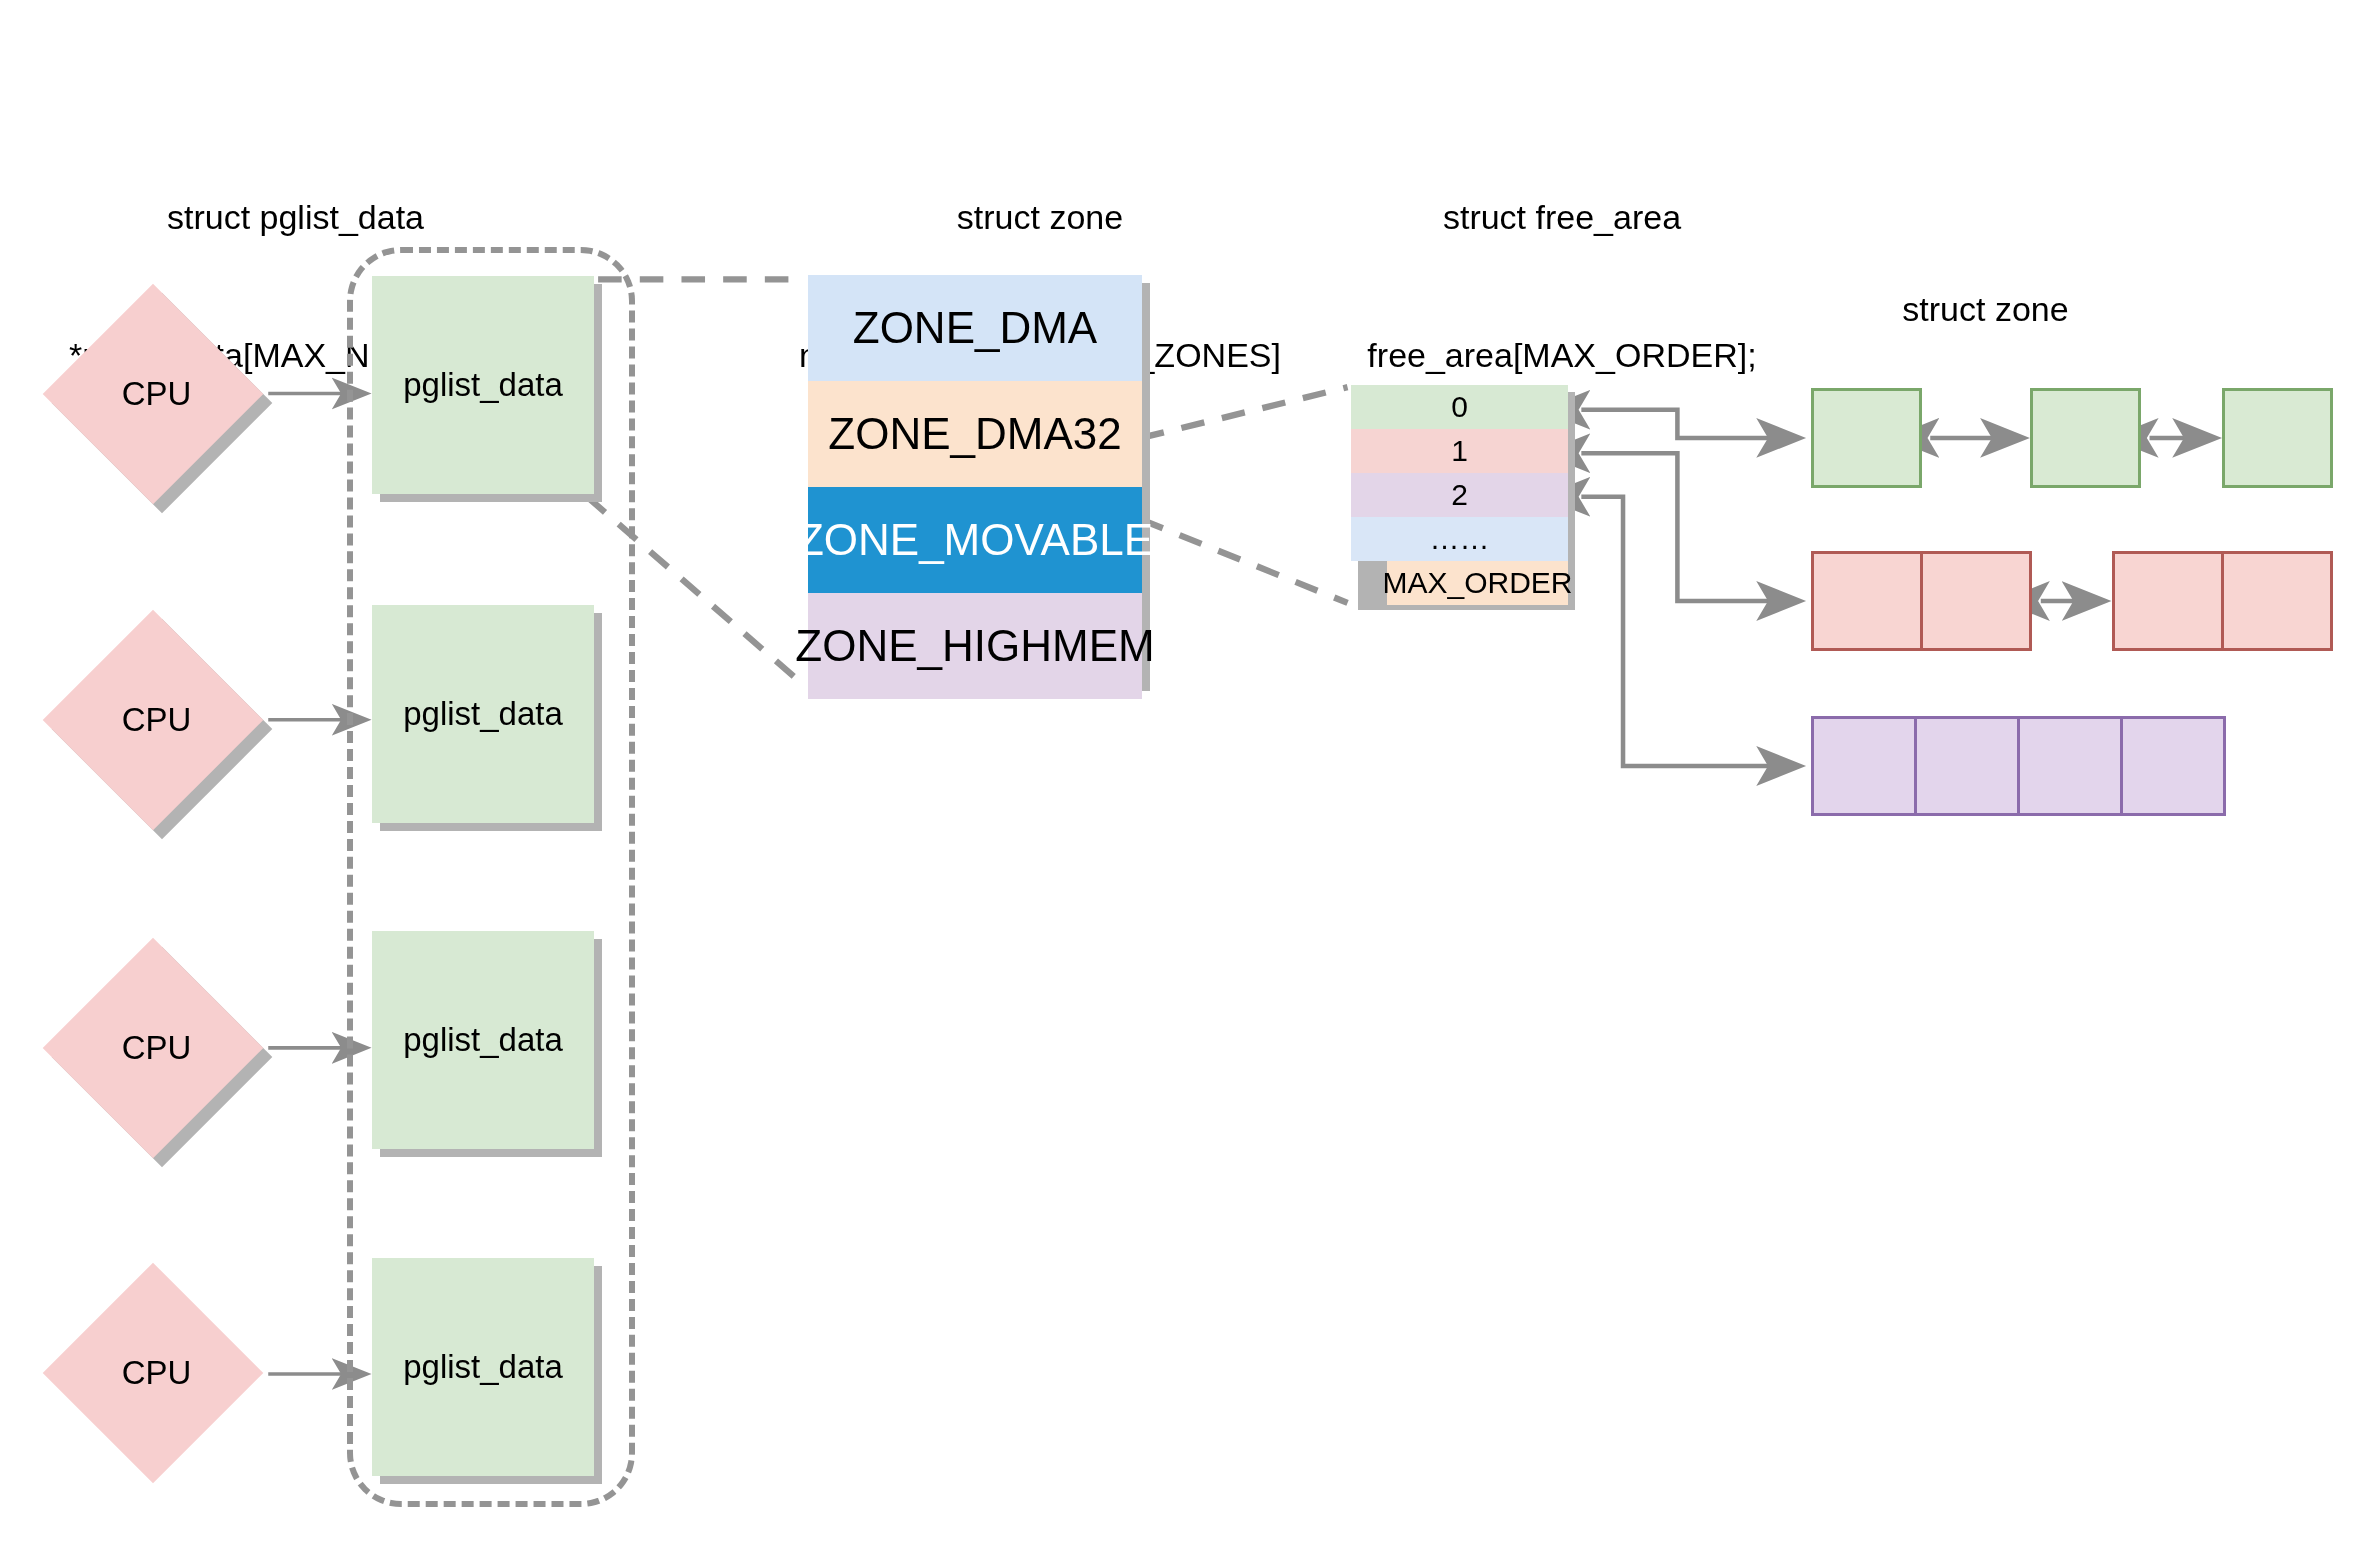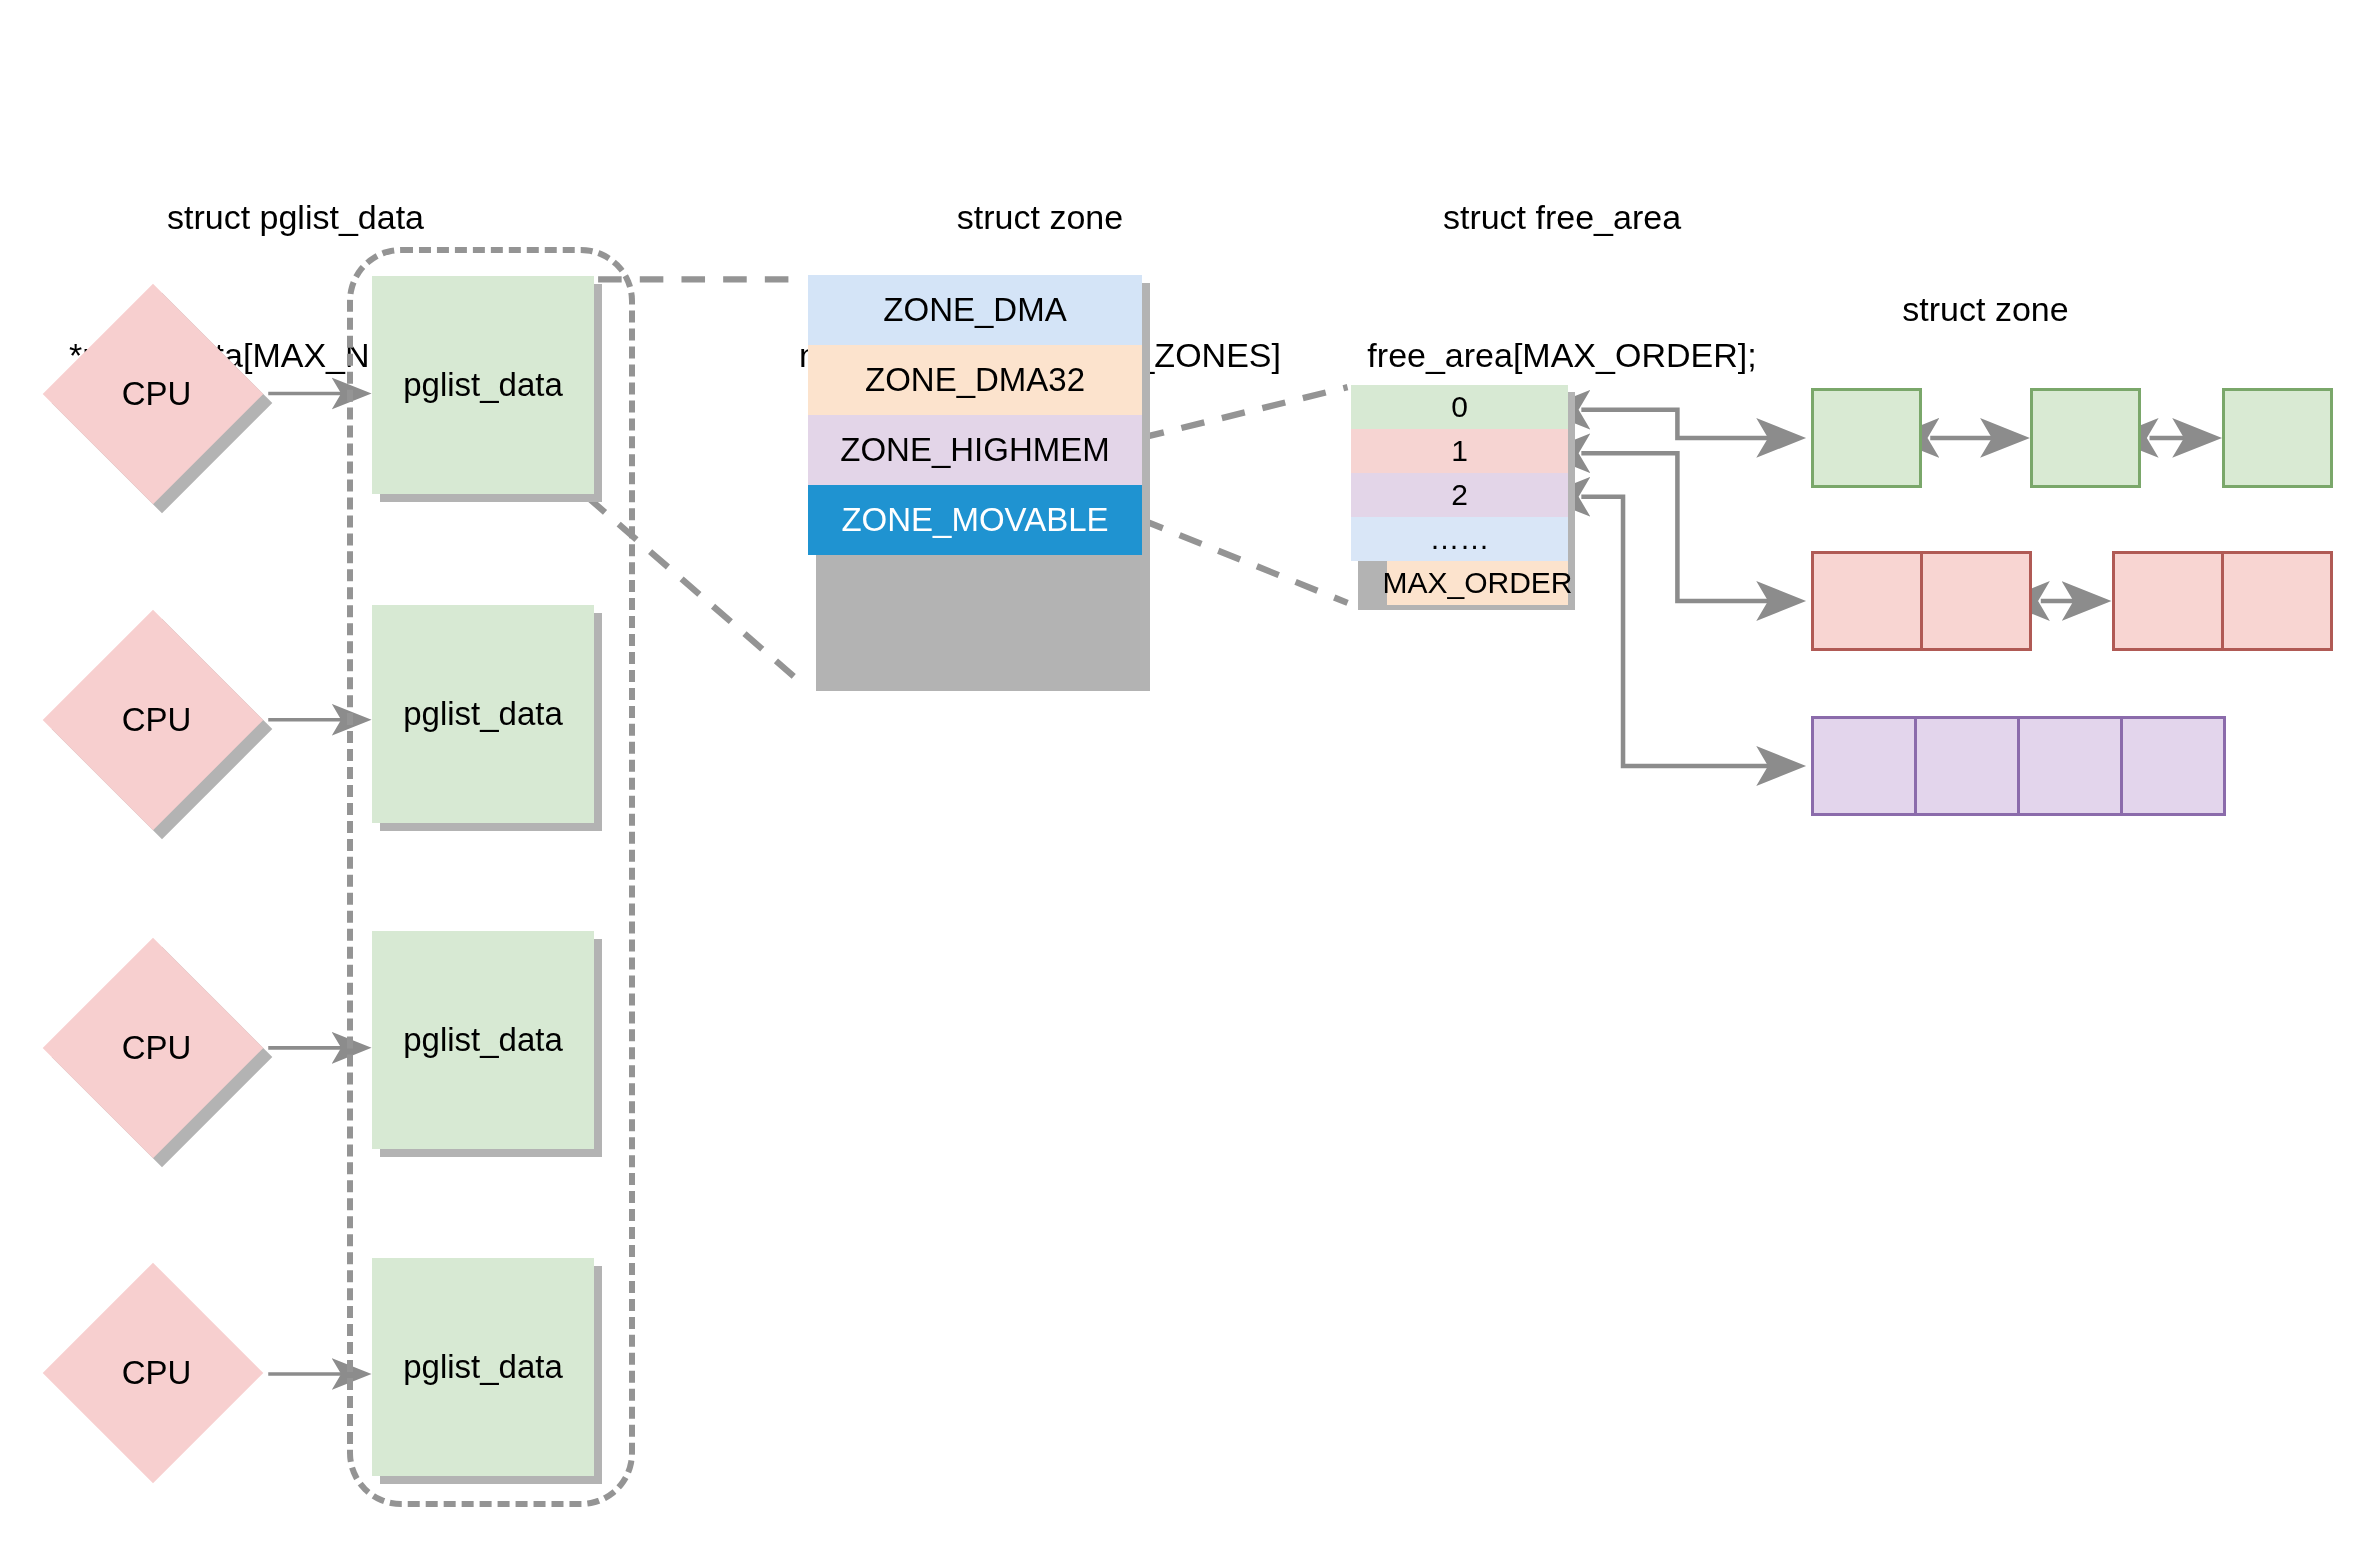--- a/index.html
+++ b/index.html
@@ -86,23 +86,23 @@
   }
 
   
   .zone-wrap { position: absolute; }
   .zone-shadow {
     position: absolute; left: 8.2px; top: 8.2px;
     width: 100%; height: 100%; background: #b3b3b3;
   }
   .zone-stack { position: absolute; left: 0; top: 0; width: 100%; }
   .zone-row {
-    height: 70px;
+    height: 106px;
     display: flex; align-items: center; justify-content: center;
-    font-size: 33px;
+    font-size: 44px;
     white-space: nowrap;
   }
 
   
   .fa-wrap { position: absolute; }
   .fa-shadow {
     position: absolute; left: 7.3px; top: 7.3px;
     width: 100%; height: 100%; background: #b3b3b3;
   }
   .fa-stack { position: absolute; left: 0; top: 0; width: 100%; }
@@ -244,22 +244,22 @@
         <div class="pg-shadow"></div>
         <div class="pg-box">pglist_data</div>
       </div>
     </div>
 
   <div class="zone-wrap" id="zone-wrap" style="left: 808px; top: 275px; width: 334px; height: 408px;">
     <div class="zone-shadow"></div>
     <div class="zone-stack" id="zone-stack">
         <div class="zone-row" style="background: rgb(212, 228, 247); color: rgb(0, 0, 0);">ZONE_DMA</div>
         <div class="zone-row" style="background: rgb(252, 227, 205); color: rgb(0, 0, 0);">ZONE_DMA32</div>
+        <div class="zone-row" style="background: rgb(31, 147, 209); color: rgb(255, 255, 255);">ZONE_MOVABLE</div>
         <div class="zone-row" style="background: rgb(227, 213, 232); color: rgb(0, 0, 0);">ZONE_HIGHMEM</div>
-        <div class="zone-row" style="background: rgb(31, 147, 209); color: rgb(255, 255, 255);">ZONE_MOVABLE</div>
       </div>
   </div>
 
   <div class="fa-wrap" id="fa-wrap" style="left: 1351px; top: 385px; width: 217px; height: 218px;">
     <div class="fa-shadow"></div>
     <div class="fa-stack" id="fa-stack">
         <div class="fa-row" style="background: rgb(215, 233, 211);">0</div>
         <div class="fa-row" style="background: rgb(246, 212, 210);">1</div>
         <div class="fa-row" style="background: rgb(227, 213, 232);">2</div>
         <div class="fa-row" style="background: rgb(217, 230, 247);">……</div>

